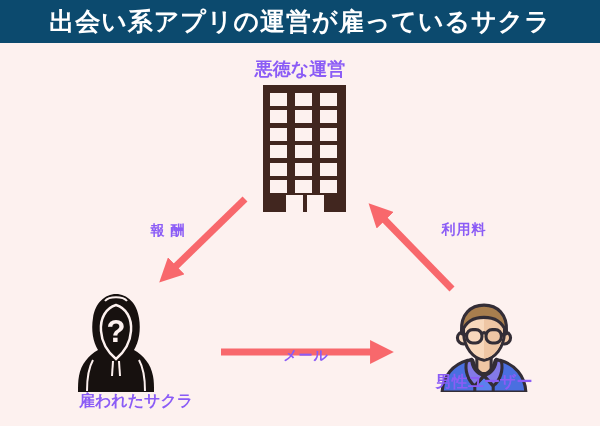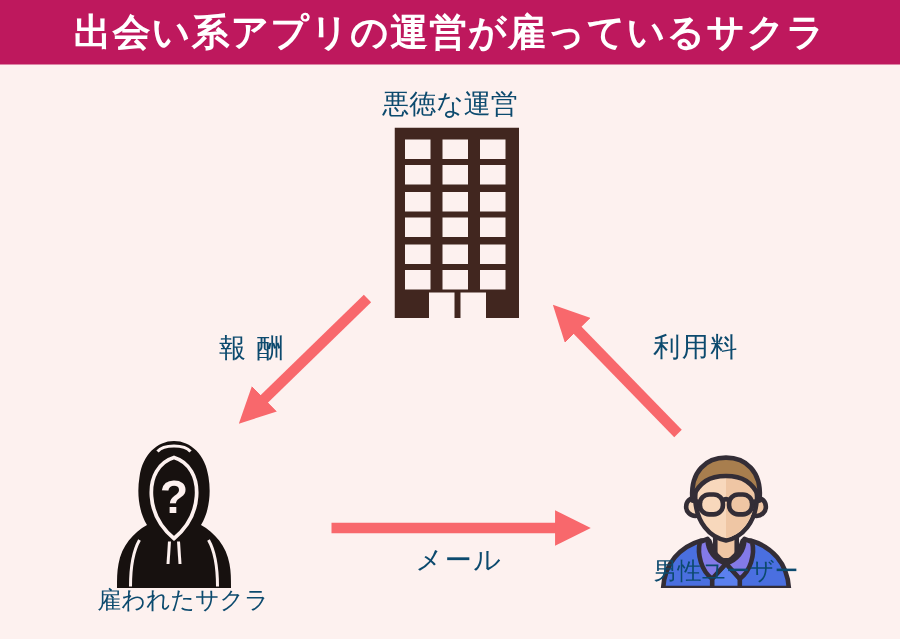--- a/index.html
+++ b/index.html
@@ -6,46 +6,46 @@
   body {
     width: 600px; height: 426px;
     position: relative;
     background: #fdf1ef;
     overflow: hidden;
     font-family: "Liberation Sans", "DejaVu Sans", sans-serif;
   }
   .banner {
     position: absolute; top: 0; left: 0;
     width: 600px; height: 43px;
-    background: #be185d;
+    background: #0c4a6e;
     display: flex; align-items: center; justify-content: center;
   }
   .banner-title {
     color: #ffffff;
     font-size: 25px;
     font-weight: bold;
     letter-spacing: 1px;
     white-space: nowrap;
   }
   .label {
     position: absolute;
-    color: #0c4a6e;
-    font-weight: normal;
+    color: #8b5cf6;
+    font-weight: bold;
     white-space: nowrap;
     transform: translateX(-50%);
     line-height: 1.1;
   }
   .node-label-top  { font-size: 18px; }
-  .edge-label     { font-size: 18px; letter-spacing: 1px; }
+  .edge-label     { font-size: 14px; letter-spacing: 1px; }
   .node-label-bot { font-size: 16px; }
   #operator-label { left: 300px; top: 60px; }
   #reward-label   { left: 168px; top: 223px; }
   #fee-label      { left: 464px; top: 222px; }
-  #mail-label     { left: 306px; top: 364px; text-align: center; }
-  #sakura-label   { left: 122px; top: 392px; }
+  #mail-label     { left: 306px; top: 348px; text-align: center; }
+  #sakura-label   { left: 136px; top: 392px; }
   #user-label     { left: 484px; top: 373px; }
   .abs { position: absolute; }
   #arrow-layer { left: 0; top: 0; }
   #building-svg { left: 263px; top: 85px; }
   #sakura-svg   { left: 76px;  top: 292px; }
   #user-svg     { left: 438px; top: 300px; }
   .bwin { fill: #fdf1ef; }
 </style>
 </head>
 <body>

